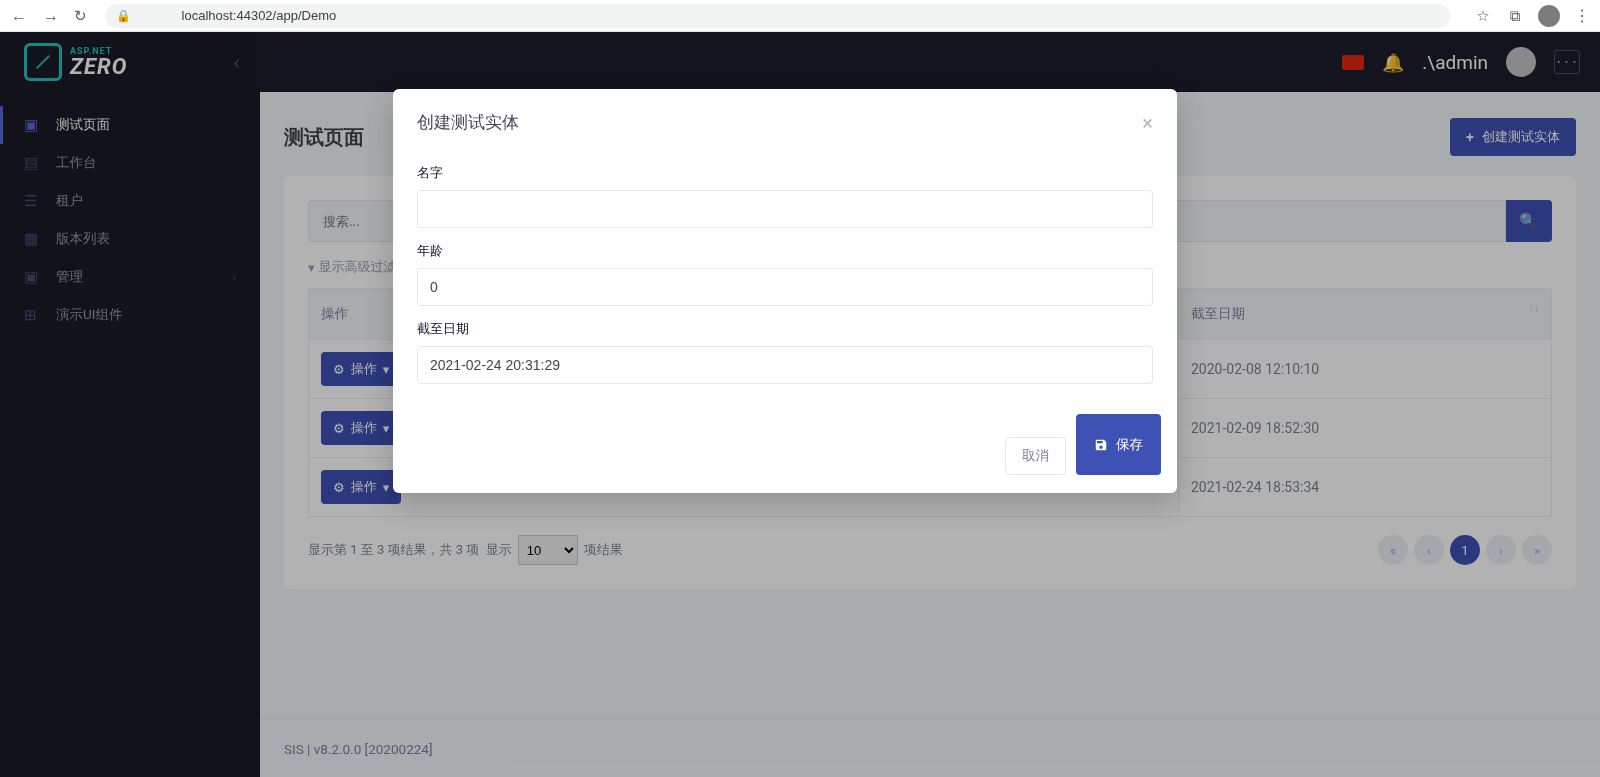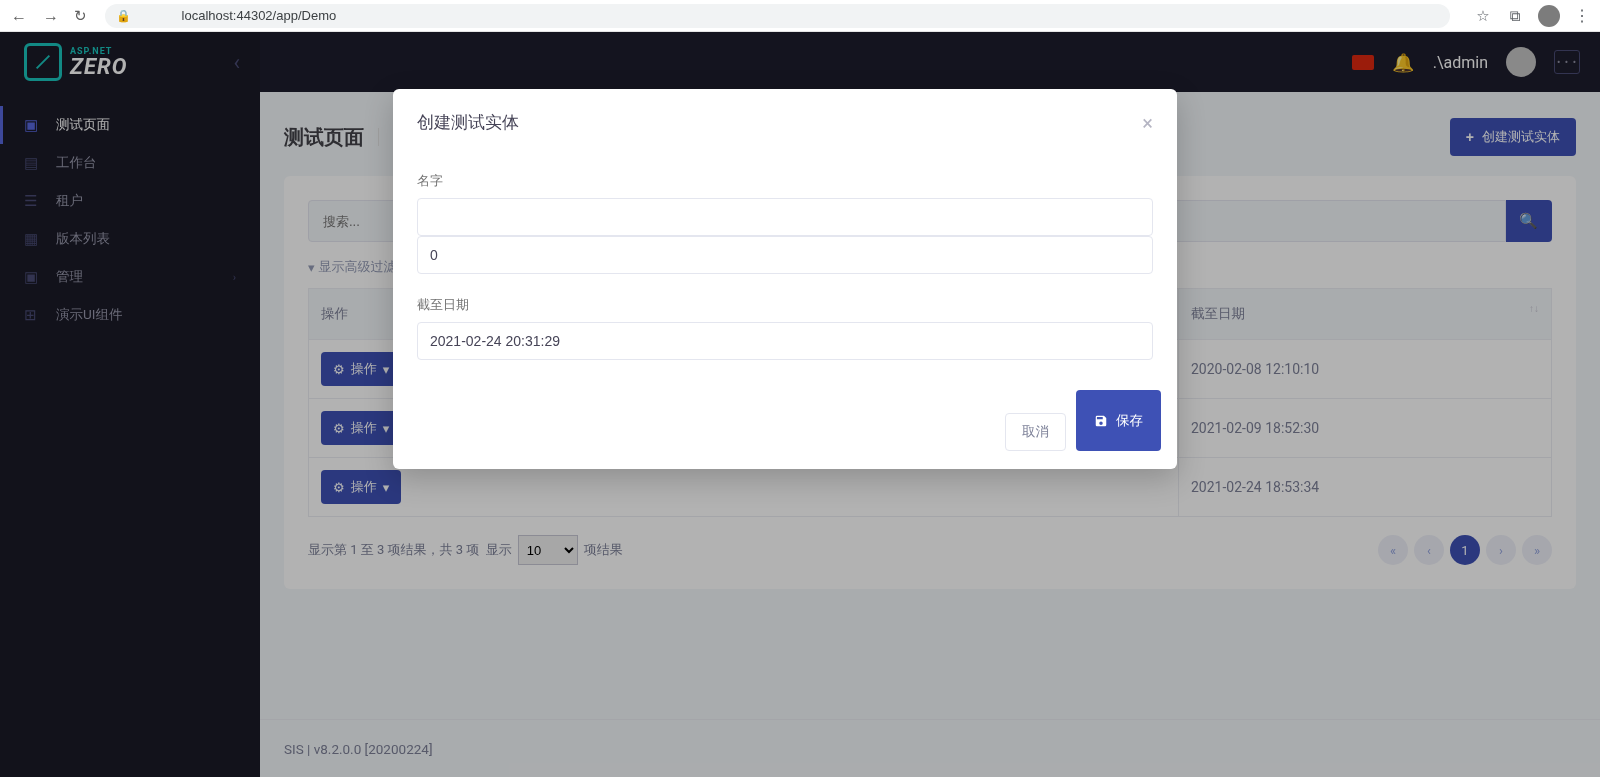--- a/index.html
+++ b/index.html
@@ -33,21 +33,21 @@
   .side-nav li { display: flex; align-items: center; padding: 10px 24px; color: #9899ac; font-size: 13.5px; cursor: pointer; gap: 14px; }
   .side-nav li.active { background: #1b1b28; color: #fff; border-left: 3px solid #5867dd; padding-left:21px; }
   .side-nav li .mi { width:18px; color:#494b74; font-size:15px; display:flex; align-items:center; }
   .side-nav li.active .mi { color:#5867dd; }
   .side-nav li .chev { margin-left:auto; color:#494b74; font-size:11px; }
 
   .main-wrap { flex:1; background:#f3f6f9; display:flex; flex-direction:column; height:100%; position:relative; }
   .topbar { height:60px; background:#1e1e2d; display:flex; align-items:center; justify-content:flex-end; padding:0 20px; gap:18px; flex-shrink:0; }
   .flag { width:22px; height:15px; background:#de2910; border-radius:2px; }
   .bell { color:#8e8ea1; font-size:18px; }
-  .user-label { color:#fff; font-size:16px; }
+  .user-label { color:#fff; font-size:19px; }
   .user-avatar { width:30px; height:30px; background:#c4c4c4; border-radius:50%; }
   .chat-icon { width:26px; height:24px; border:1px solid #494b74; border-radius:3px; color:#8e8ea1; display:flex; align-items:center; justify-content:center; font-size:10px; letter-spacing:1px;}
 
   .content { flex:1; overflow:auto; padding: 0 0 0 24px; position:relative; }
   .page-head { display:flex; align-items:center; padding:26px 24px 20px 0; gap: 14px; }
   .page-title { font-size:20px; font-weight:600; color:#434349; }
   .page-sub { font-size:13px; color:#959cb6; border-left:1px solid #e4e4e4; padding-left:14px; }
   .create-btn { margin-left:auto; background:#3e51b5; color:#fff; border:none; border-radius:4px; padding:10px 16px; font-size:13px; display:flex; align-items:center; gap:8px; }
   .create-btn .plus { font-weight:700; font-size:14px; }
 
@@ -71,21 +71,21 @@
 
   .app-footer { padding:0 24px; height:58px; display:flex; align-items:center; font-size:13.5px; color:#7e8299; border-top:1px solid #ebedf3; }
 
   
   .overlay { position:absolute; inset:0; background:rgba(0,0,0,0.3); z-index:50; }
   .modal { position:absolute; left:393px; top:57px; width:784px; background:#fff; border-radius:6px; z-index:60; box-shadow:0 10px 30px rgba(0,0,0,.2); }
   .modal-head { display:flex; align-items:center; padding:22px 24px 10px; }
   .modal-title { font-size:17px; font-weight:500; color:#464457; }
   .modal-close { margin-left:auto; color:#b5b5c3; font-size:20px; line-height:1; }
   .modal-body { padding: 6px 24px 16px; }
-  .form-label { font-size:13px; color:#737373; display:block; margin-top:22px; margin-bottom:8px; }
+  .form-label { font-size:13px; color:#0f172a; display:block; margin-top:14px; margin-bottom:8px; }
   .form-control { width:100%; height:38px; border:1px solid #e4e6ef; border-radius:4px; padding:0 12px; font-size:14px; color:#464457; }
   .check-row { display:flex; align-items:center; gap:12px; margin-top:18px; margin-bottom:12px; }
   .chk { width:18px; height:18px; border:1px solid #c8c8d4; border-radius:3px; background:#fff; }
   .chk-label { font-size:13.5px; color:#464457; }
   .modal-foot { padding:14px 16px 18px; display:flex; justify-content:flex-end; gap:10px; }
   .btn-cancel { border:1px solid #e4e6ef; background:#fff; color:#7e8299; padding:9px 16px; border-radius:4px; font-size:13.5px;margin-top:23px; }
   .btn-save { background:#3e51b5; color:#fff; border:none; padding:9px 18px; border-radius:4px; font-size:13.5px; display:inline-flex; align-items:center; gap:8px; }
   .save-icon { width:14px; height:14px; display:inline-flex; }
 </style>
 </head>
@@ -249,20 +249,21 @@
   <div class="overlay"></div>
   <div class="modal">
     <div class="modal-head">
       <span class="modal-title">创建测试实体</span>
       <span class="modal-close">×</span>
     </div>
     <div class="modal-body">
       <label class="form-label">名字</label>
       <input class="form-control" value="" style="">
 
+      <label class="form-label">年龄</label>
       <input class="form-control" value="0" style="">
 
 
       <label class="form-label">截至日期</label>
       <input class="form-control" value="2021-02-24 20:31:29" style="">
     </div>
     <div class="modal-foot">
       <button class="btn-cancel">取消</button>
       <button class="btn-save">
         <span class="save-icon">

